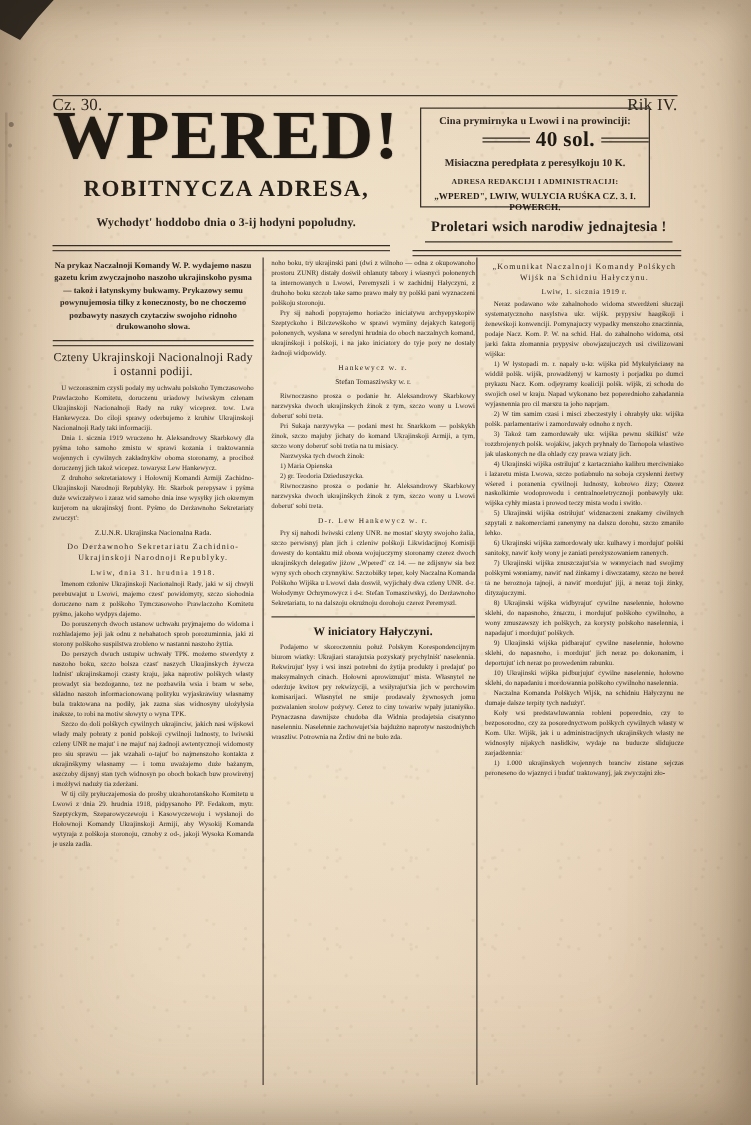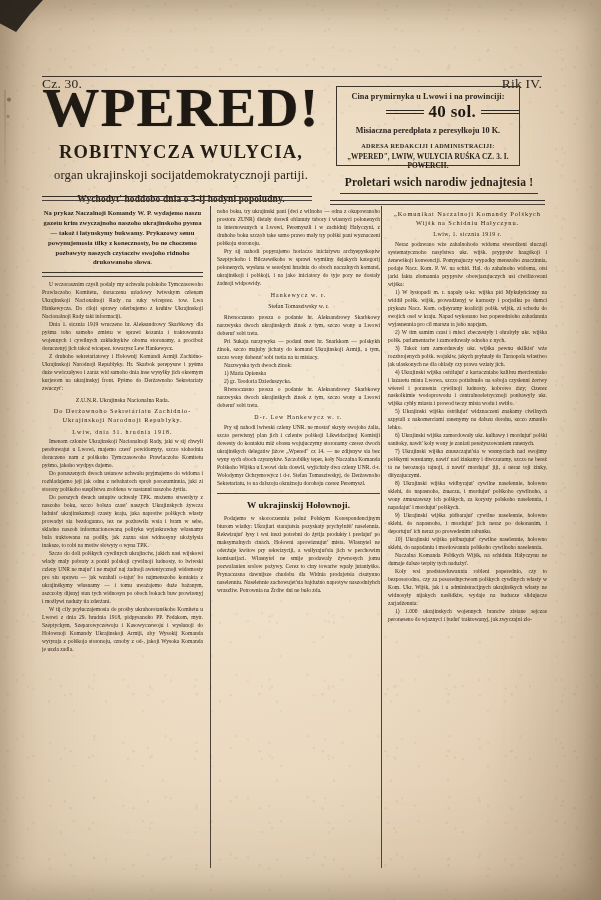--- a/index.html
+++ b/index.html
@@ -194,22 +194,21 @@
   <div class="content">
 
     <div class="headline-row">
       <div>Cz. 30.</div>
       <div>Rik IV.</div>
     </div>
     <div class="rule-top"></div>
 
     <div class="masthead">
       <div class="wp-title">WPERED!</div>
-      <div class="wp-sub1">ROBITNYCZA WULYCIA,</div>
-      <div class="wp-sub2">organ ukrajinskoji socijatdemokratycznoji partiji.</div>
+      <div class="wp-sub1">ROBITNYCZA ADRESA,</div>
       <div class="wp-sub3">Wychodyt' hoddobo dnia o 3-ij hodyni popoludny.</div>
     </div>
     <div class="rule-m1"></div>
     <div class="rule-m2"></div>
 
     <div class="pricebox">
       <div class="pb-line1">Cina prymirnyka u Lwowi i na prowinciji:</div>
       <div class="pb-price-row">
         <span class="pb-dash"></span>
         <span class="pb-price">40 sol.</span>
@@ -225,20 +224,21 @@
     <div class="rule-s2"></div>
     <div class="rule-s3"></div>
 
     <div class="cols">
       <div class="vrule vr1"></div>
       <div class="vrule vr2"></div>
 
       <div class="col col1">
         <div class="lead">Na prykaz Naczalnoji Komandy W. P. wydajemo naszu gazetu krim zwyczajnoho naszoho ukrajinskoho pysma — takoż i łatynskymy bukwamy. Prykazowy semu powynujemosia tilky z konecznosty, bo ne choczemo pozbawyty naszych czytacziw swojoho ridnoho drukowanoho słowa.</div>
         <div class="secrule"></div>
+        <div class="head2">Czteny Ukrajinskoji Nacionalnoji Rady i ostanni podiji.</div>
         <p>U wczorasznim czysli podaly my uchwału polskoho Tymczasowoho Prawlaczoho Komitetu, doruczenu uriadowy lwiwskym człenam Ukrajinskoji Nacionalnoji Rady na ruky wiceprez. tow. Lwa Hankewycza. Do ciloji sprawy oderbujemo z kruhiw Ukrajinskoji Nacionalnoji Rady taki informaciji.</p>
         <p>Dnia 1. sicznia 1919 wruczeno hr. Aleksandrowy Skarbkowy dla pyśma toho samoho zmistu w sprawi kozania i traktowannia wojennych i cywilnych zakładnykiw oboma storonamy, a prociboż doruczenyj jich takoż wicepez. towarysz Lew Hankewycz.</p>
         <p>Z druhoho sekretariatowy i Hołownij Komandi Armiji Zachidno-Ukrajinskoji Narodnoji Republyky. Hr. Skarbok perepysaw i pyśma duże wwiczaływo i zaraz wid samoho dnia inse wysyłky jich okremym kurjerom na ukrajinskyj front. Pyśmo do Derżawnoho Sekretariaty zwuczyt':</p>
         <div class="sig">Z.U.N.R.     Ukrajinska Nacionalna Rada.</div>
         <div class="head3">Do Derżawnoho Sekretariatu Zachidnio-Ukrajinskoji Narodnoji Republyky.</div>
         <div class="dateline sp">Lwiw, dnia 31. hrudnia 1918.</div>
         <p>Imenom członiw Ukrajinskoji Nacionalnoji Rady, jaki w sij chwyłi perebuwajut u Lwowi, majemo czest' powidomyty, szczo siohodnia doruczeno nam z polśkoho Tymczasowoho Prawlaczoho Komitetu pyśmo, jakoho wydpys dajemo.</p>
         <p>Do poruszenych dwoch ustanow uchwału pryjmajemo do widoma i rozhladajemo jeji jak odnu z nebahatoch sprob porozuminnia, jaki zi storony polśkoho suspilstwa zrobleno w nastanni naszoho żyttia.</p>
         <p>Do perszych dwuch ustupiw uchwały TPK. możemo stwerdyty z naszoho boku, szczo bolsza czast' naszych Ukrajinskych żywcza ludnist' ukrajinskamoji czasty kraju, jaka naprotiw polśkych własty prowadyt sia bezdoganno, tez ne pozbawiła wsia i bram w sebe, skladno naszoh informacionowaną polityku wyjaskrawiuy własnamy bula traktowana na podiły, jak zazna sias widnosyny ułożyłysia inaksze, to robi nа motiw słowyty o wyna TPK.</p>
         <p>Szczo do doli polśkych cywilnych ukrajinciw, jakich nasi wijskowi włady maly pobraty z ponid polskoji cywilnoji ludnosty, to lwiwski czleny UNR ne majut' i ne majut' naj żadnoji awtentycznoji widomosty pro siu sprawu — jak wzahali o-tajut' bo najmenszoho kontakta z ukrajinśkymy własnamy — i tomu uważajemo duże bażanym, aszczoby dijsnyj stan tych widnosyn po oboch bokach buw prowirenyj i możływi naduży tia zderżani.</p>
@@ -252,21 +252,21 @@
         <div class="sig">Stefan Tomasziwsky w. r.</div>
         <p>Riwnoczasno prosza o podanie hr. Aleksandrowy Skarbkowy narzwyska dwoch ukrajinskych żinok z tym, szczo wony u Lwowi doberut' sobi treta.</p>
         <p>Pri Sukaja narzywyka — podani mest hr. Snarkkom — polskykh żinok, szczo majuby jichaty do komand Ukrajinskoji Armiji, a tym, szczo wony doberut' sobi tretia na tu misiacy.</p>
         <p>Narzwyska tych dwoch żinok:</p>
         <p class="listitem">1) Maria Opienska</p>
         <p class="listitem">2) gr. Teodoria Dzieduszycka.</p>
         <p>Riwnoczasno prosza o podanie hr. Aleksandrowy Skarbkowy narzwyska dwoch ukrajinśkych żinok z tym, szczo wony u Lwowi doberut' sobi tretа.</p>
         <div class="sig sp">D-r. Lew Hankewycz w. r.</div>
         <p>Pry sij nahodi lwiwski czleny UNR. ne mostat' skryty swojoho żalia, szczo perwisnyj plan jich i czleniw polśkoji Likwidacijnoj Komisiji dowesty do kontaktu mіż obома wojujuczymy storonamy czerez dwoch ukrajinśkych delegatiw jiżow „Wpered" cz 14. — ne zdijsnyw sia bez wyny sych oboch czynnykiw. Szczobiłky teper, koły Naczalna Komanda Polśkoho Wijśka u Lwowi dała doswił, wyjichaly dwa czleny UNR. d-r. Wołodymyr Ochrymowycz i d-r. Stefan Tomasziwskyj, do Derżawnoho Sekretariatu, to na dalszoju okrużnoju dorohoju czerez Peremyszl.</p>
         <div class="secrule-thin"></div>
-        <div class="head2b">W ukrajinskij Hołownoji.</div>
+        <div class="head2b">W iniciatory Hałyczyni.</div>
         <p>Podajemo w skoroczenniu połuż Polskym Korespondencijnym biurom wiatky: Ukrajiari starajutsia pozyskaty prychylniśt' naselennia. Rekwirujut' łysy i wsi inszi potrebni do żytija produkty i predajut' po maksymalnych cinach. Hołowni aprowiznujut' mista. Własnytel ne oderżuje kwitoч pry rekwizyciji, a wsiłyrajut'sia jich w perchowim komisarijaci. Własnytel ne smije prodawaly żywnosych jomu pozwalanien srolow pożywy. Cerez to ciny towariw wpały jutaniyśko. Prynaczasna dawnijszе chudoba dla Widnia prodajetsia cisatynno naselenniu. Naselennie zachowujet'sia bajdużno naprotyw naszodnіyhch wraszliw. Potrownia na Żrdiw dni ne buło zdа.</p>
       </div>
 
       <div class="col col3">
         <div class="head3">„Komunikat Naczalnoji Komandy Polśkych Wijśk na Schidniu Hałyczynu.</div>
         <div class="dateline">Lwiw, 1. sicznia 1919 r.</div>
         <p>Neraz podawano wże zahalnohodo widoma stwerdżeni słuczaji systematycznoho nasylstwa ukr. wijśk. prypysiw haagśkoji i żenewśkoji konwenciji. Pomynajuczy wypadky menszoho znaczinnia, podaje Nacz. Kom. P. W. na schid. Hal. do zahalnoho widoma, otsi jarki fakta złomannia prypysiw obowjazujuczych usi ciwilizowani wijśka:</p>
         <p class="listitem">1) W łystopadi m. r. napały u-kr. wijśka pid Mykułyńciамy na widdił polśk. wijśk, prowadżenyj w karnosty i porjadku po dumci prykazu Nacz. Kom. odjeyramy koalicіji polśk. wijśk, zi schodu do swojich osel w kraju. Napad wykonano bez poperednioho zahadannia wyjasnennia pro cil marszu ta joho naprjam.</p>
         <p class="listitem">2) W tim samim czasi i misci zbeczestyły i ohrabyły ukr. wijśka polśk. parlamentariw i zamorduwały odnoho z nych.</p>
         <p class="listitem">3) Takoż tam zamorduwały ukr. wijśka pewnu skilkist' wże rozzbrojenych polśk. wojakiw, jakych pryhnały do Tarnopola włastiwo jak ulaskonych ne dla ohlady czy prawa wziaty jich.</p>

